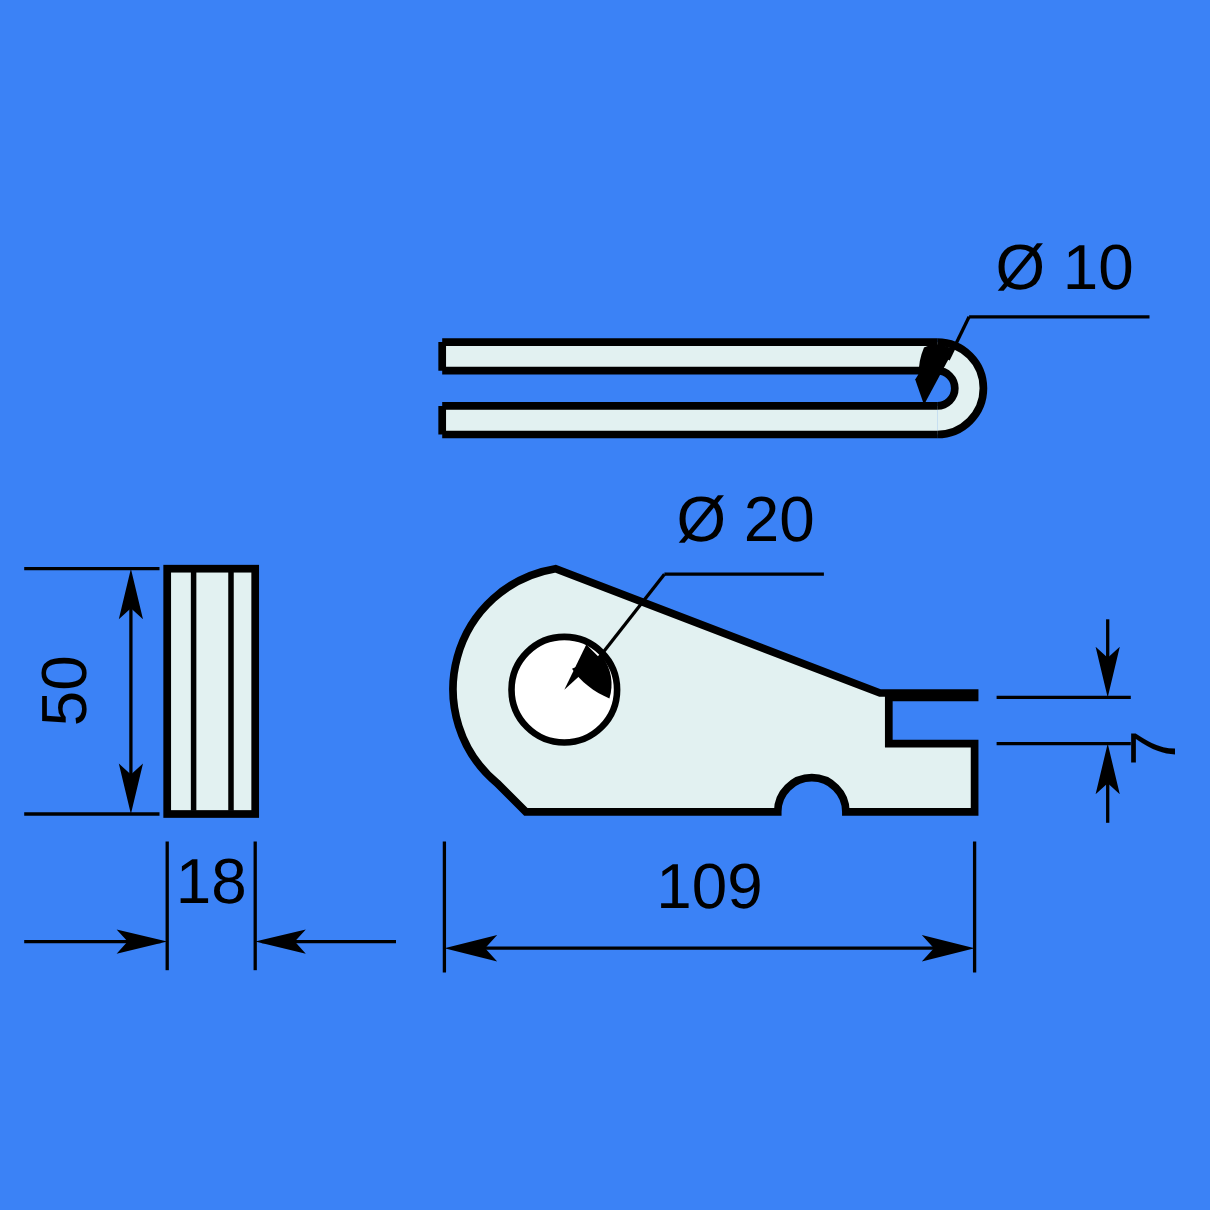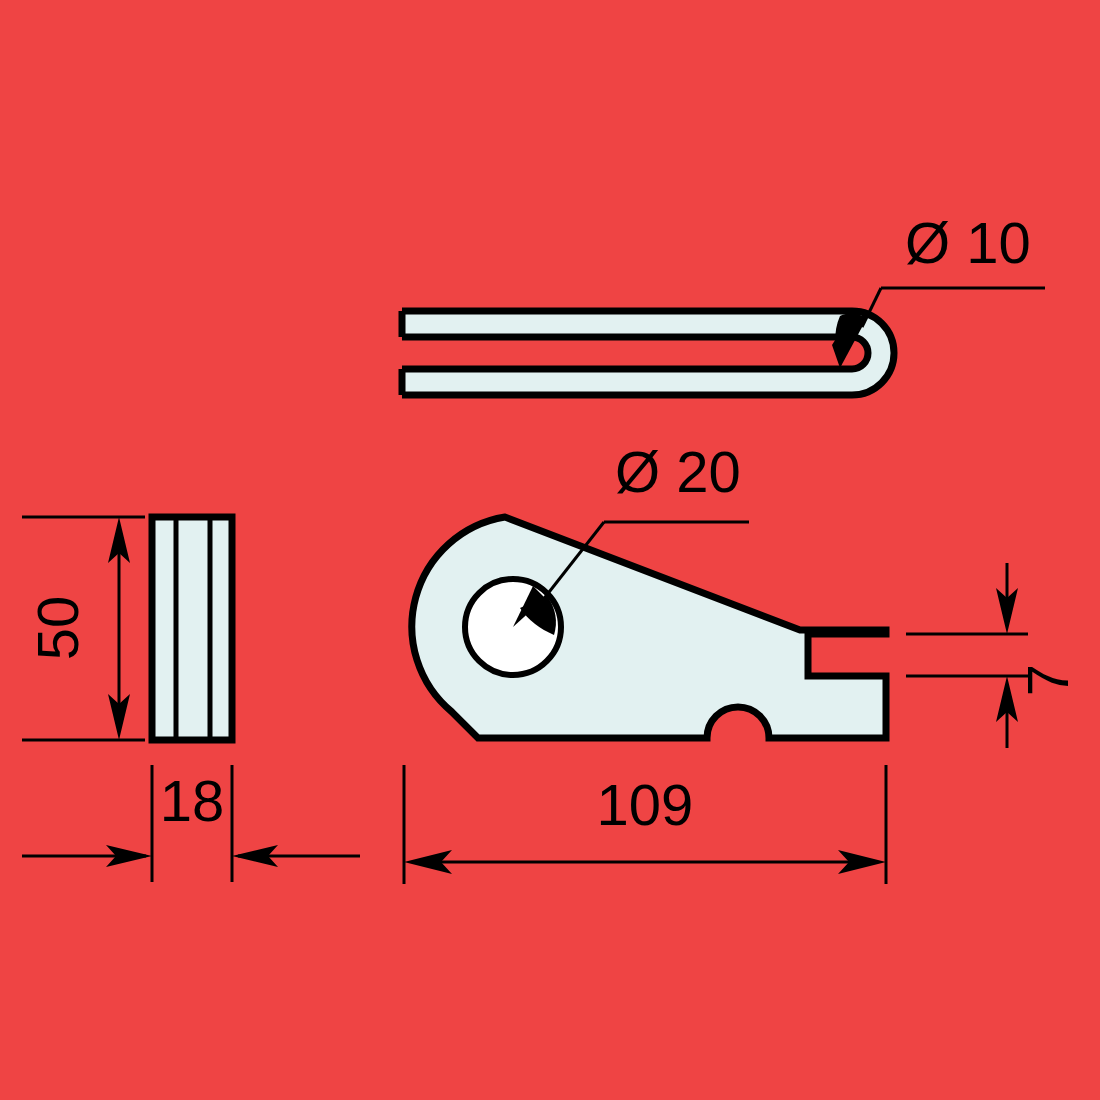--- a/index.html
+++ b/index.html
@@ -11,21 +11,21 @@
   body {
     width: 1100px;
     height: 1100px;
     font-family: "Liberation Sans", sans-serif;
     overflow: hidden;
   }
   #drawing-root {
     position: relative;
     width: 1100px;
     height: 1100px;
-    background: #ef4444;
+    background: #3b82f6;
   }
   svg#cad {
     position: absolute;
     top: 0; left: 0;
     width: 1100px;
     height: 1100px;
     display: block;
   }
   .part-fill   { fill: #e2f1f1; }
   .part-edge   { fill: none; stroke: #000000; stroke-width: 7; stroke-linejoin: miter; stroke-linecap: butt; }

